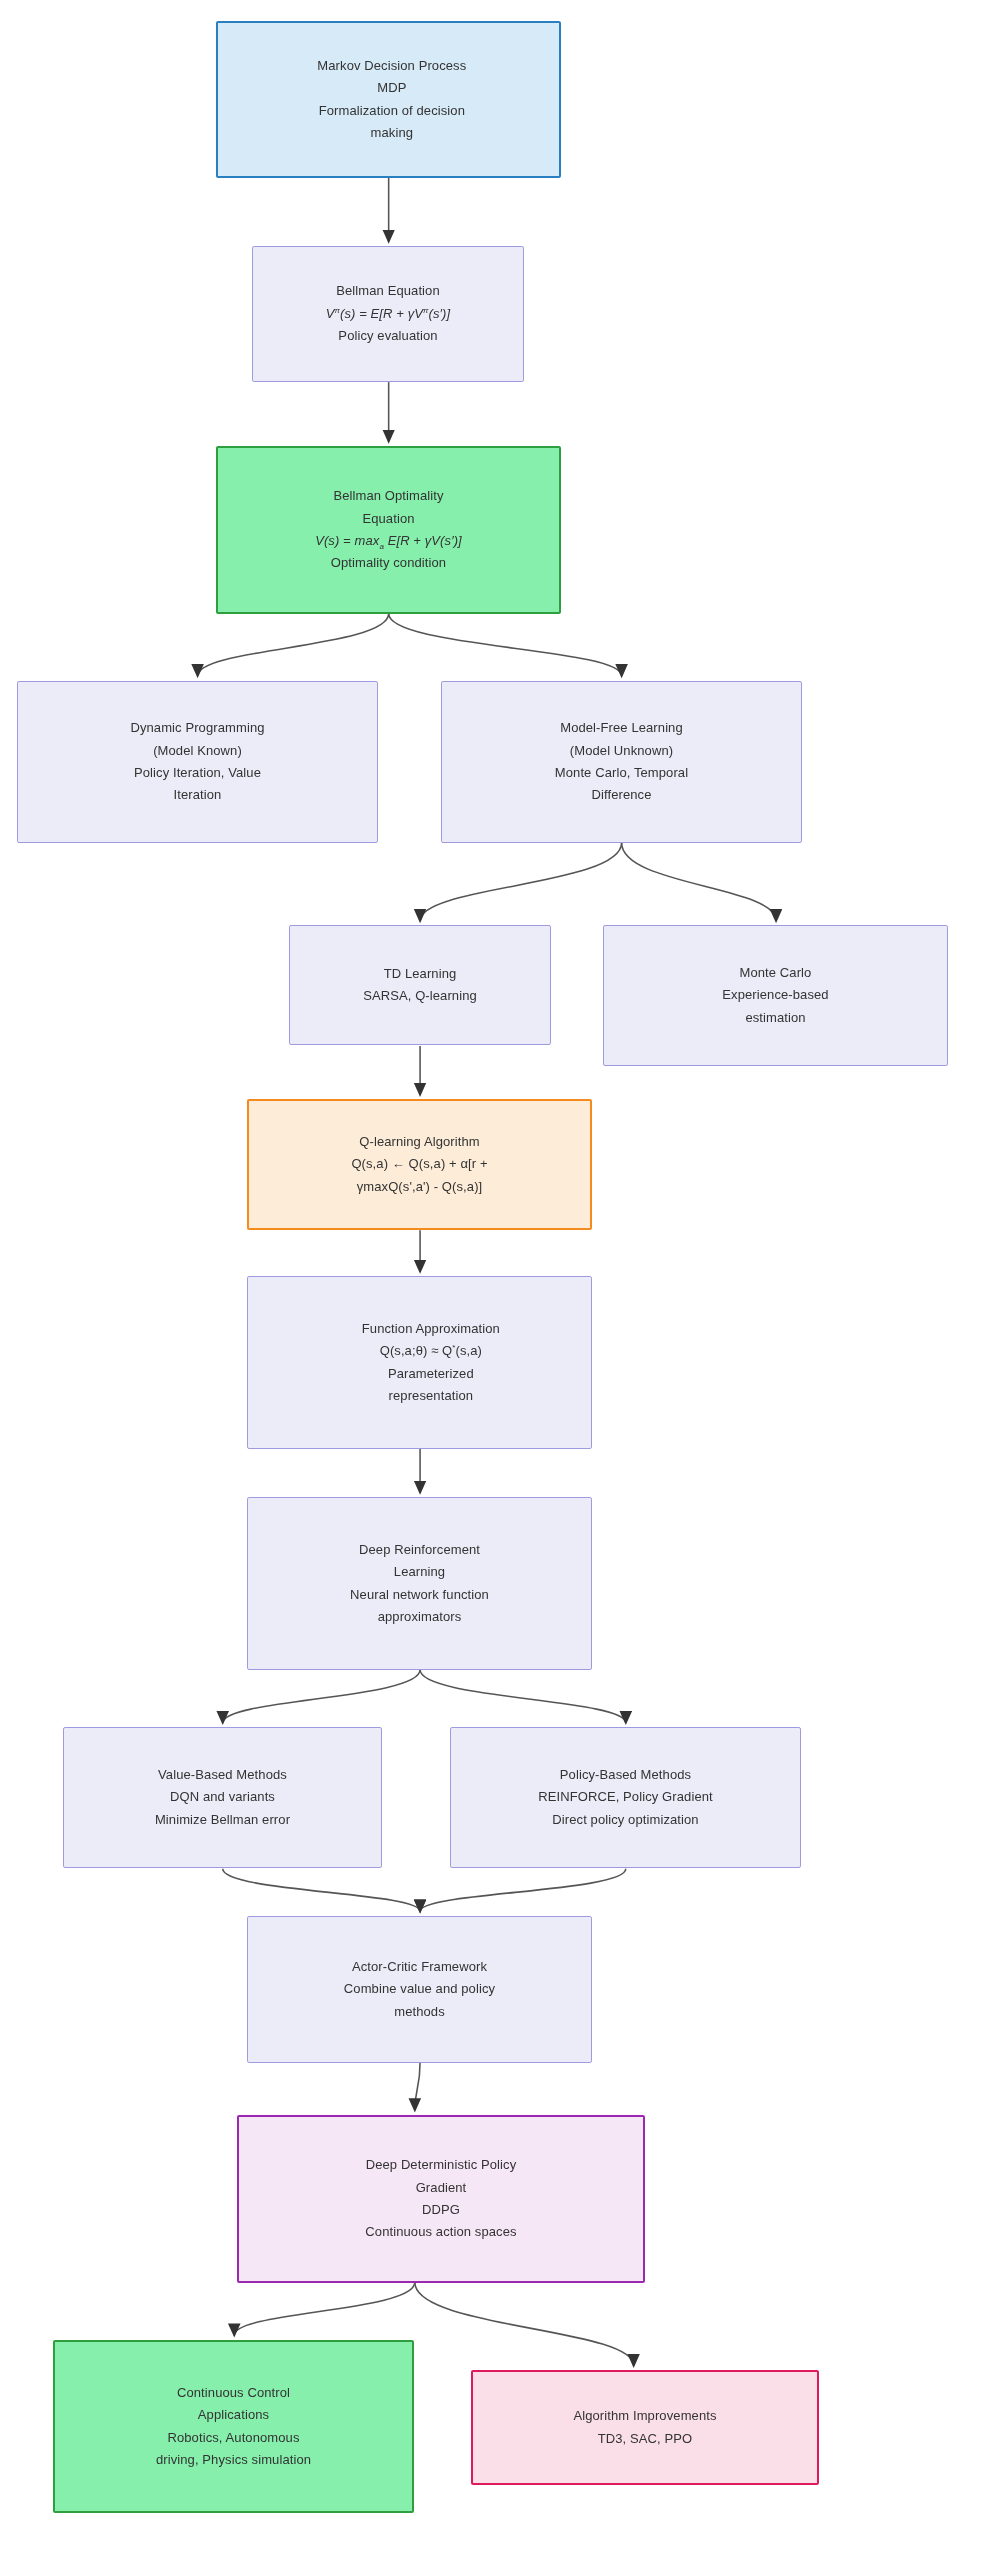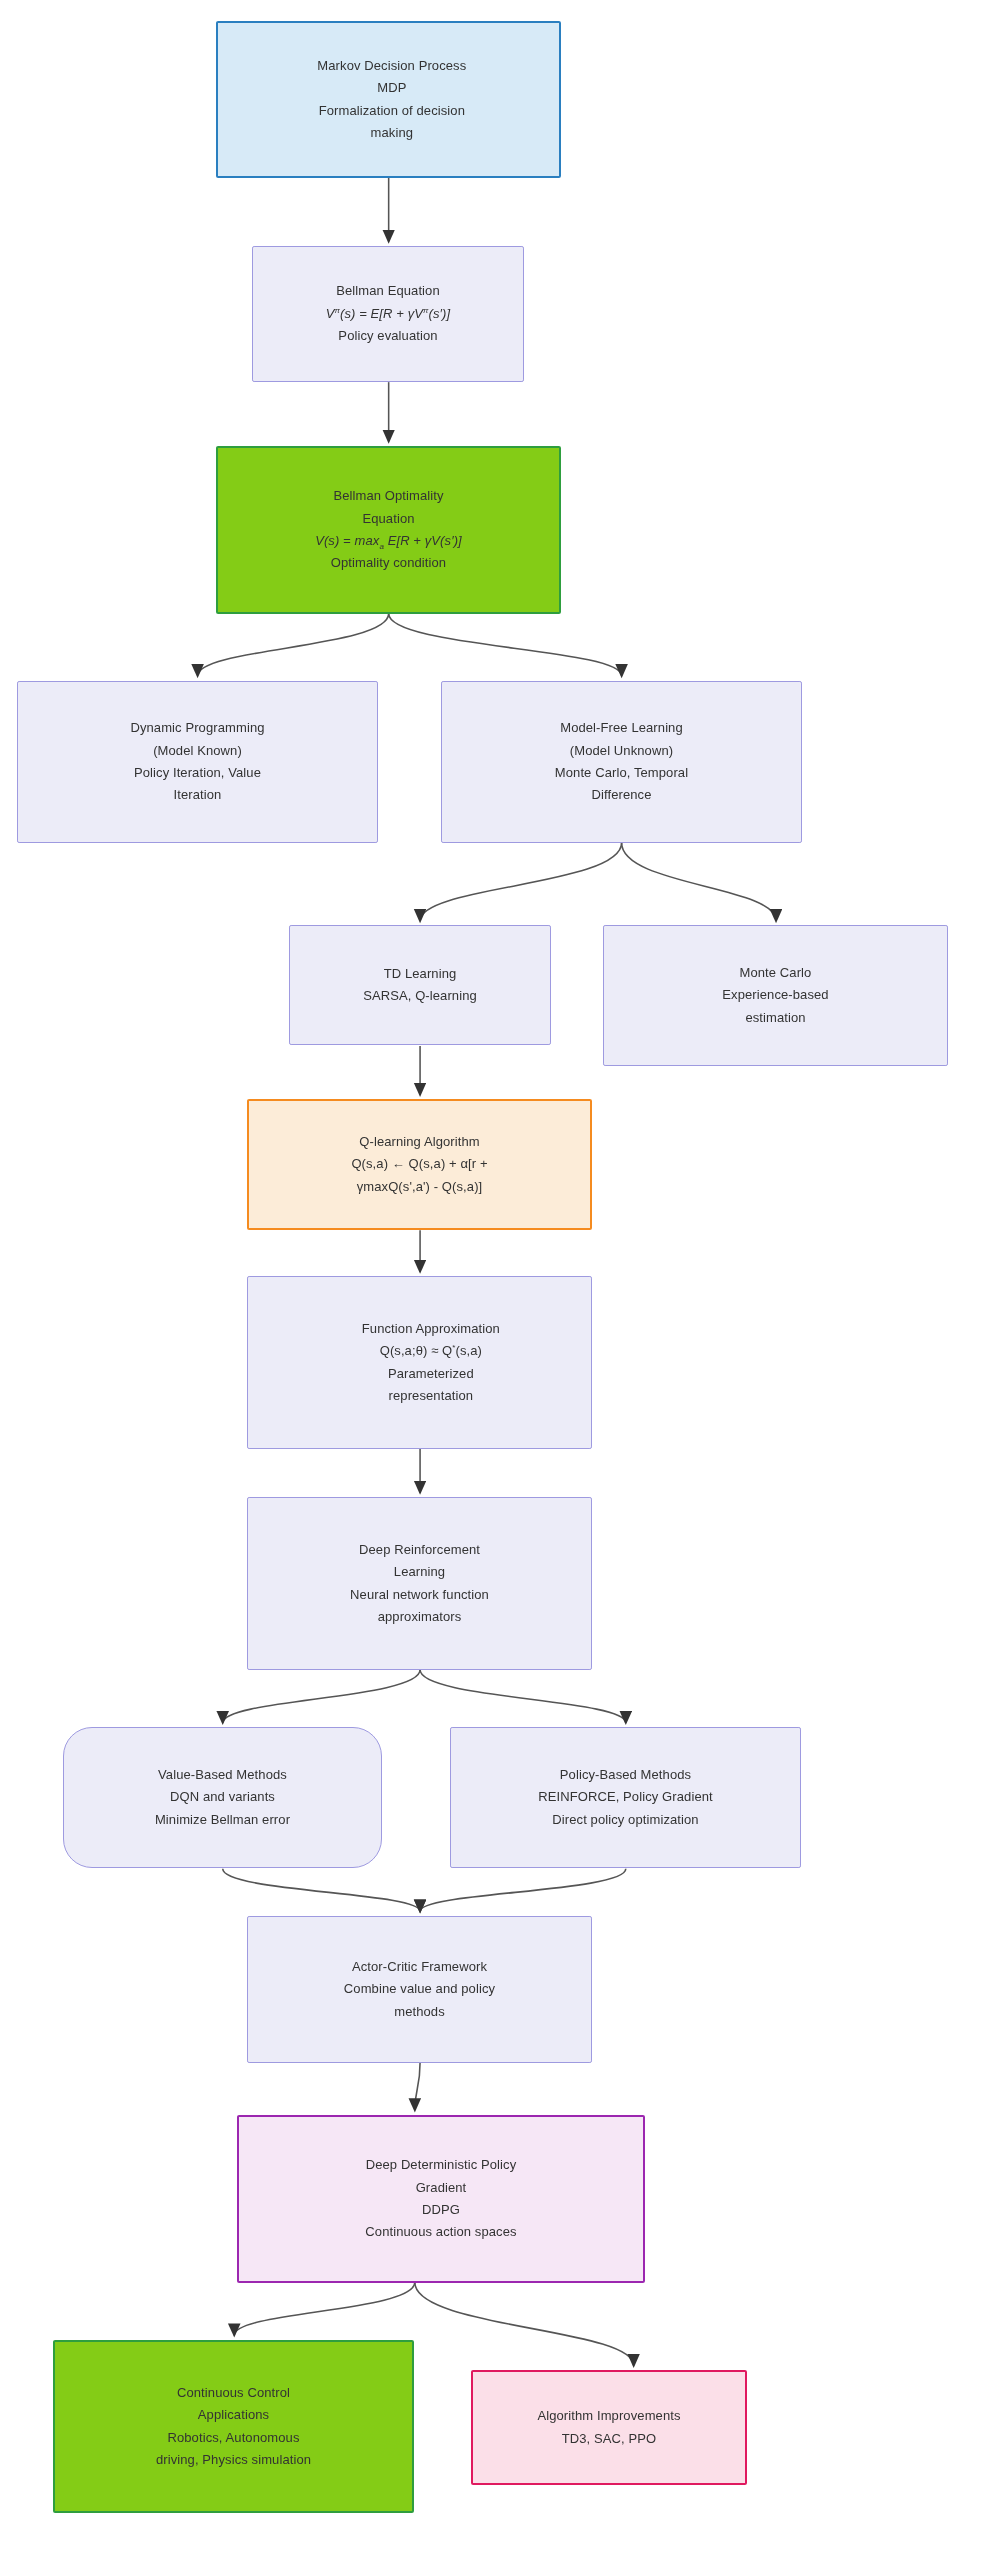--- a/index.html
+++ b/index.html
@@ -21,21 +21,21 @@
     font-size:13px;
     letter-spacing:0.1px;
   }
   .node .ln{display:block;white-space:nowrap;}
   .eq{font-style:italic;}
   .sup{font-size:0.62em;vertical-align:super;line-height:0;}
   .sb{font-size:0.62em;vertical-align:sub;line-height:0;}
   
   .s-default{background:#ececf8;border:1px solid #9e9ae0;}
   .s-blue{background:#d7eaf7;border:2.1px solid #2a7fc0;padding-left:14px;}
-  .s-green{background:#84cc16;border:2.1px solid #2e9e3e;}
+  .s-green{background:#86efac;border:2.1px solid #2e9e3e;}
   .s-orange{background:#fcecd8;border:2.1px solid #f58b1f;}
   .s-purple{background:#f6e7f6;border:2.1px solid #9c27b0;}
   .s-pink{background:#fbdfe8;border:2.1px solid #e0195f;}
 </style>
 </head>
 <body>
 
 <div id="canvas">
   <svg id="edges" viewBox="0 0 1896 4921" xmlns="http://www.w3.org/2000/svg">
     <defs>
@@ -111,21 +111,21 @@
         <span class="ln">Q(s,a;θ) ≈ Q<span class="sup">*</span>(s,a)</span>
         <span class="ln">Parameterized</span>
         <span class="ln">representation</span>
       </div>
       <div class="node s-default" style="left: 247px; top: 1497px; width: 345px; height: 173px;">
         <span class="ln">Deep Reinforcement</span>
         <span class="ln">Learning</span>
         <span class="ln">Neural network function</span>
         <span class="ln">approximators</span>
       </div>
-      <div class="node s-default" style="left: 63px; top: 1727px; width: 319px; height: 141px; border-radius: 29px;">
+      <div class="node s-default" style="left: 63px; top: 1727px; width: 319px; height: 141px;">
         <span class="ln">Value-Based Methods</span>
         <span class="ln">DQN and variants</span>
         <span class="ln">Minimize Bellman error</span>
       </div>
       <div class="node s-default" style="left: 450px; top: 1727px; width: 351px; height: 141px;">
         <span class="ln">Policy-Based Methods</span>
         <span class="ln">REINFORCE, Policy Gradient</span>
         <span class="ln">Direct policy optimization</span>
       </div>
       <div class="node s-default" style="left: 247px; top: 1916px; width: 345px; height: 147px;">
@@ -138,19 +138,19 @@
         <span class="ln">Gradient</span>
         <span class="ln">DDPG</span>
         <span class="ln">Continuous action spaces</span>
       </div>
       <div class="node s-green" style="left: 53px; top: 2340px; width: 361px; height: 173px;">
         <span class="ln">Continuous Control</span>
         <span class="ln">Applications</span>
         <span class="ln">Robotics, Autonomous</span>
         <span class="ln">driving, Physics simulation</span>
       </div>
-      <div class="node s-pink" style="left: 471px; top: 2370px; width: 276px; height: 115px;">
+      <div class="node s-pink" style="left: 471px; top: 2370px; width: 348px; height: 115px;">
         <span class="ln">Algorithm Improvements</span>
         <span class="ln">TD3, SAC, PPO</span>
       </div>
     </div>
 </div>
 
 
 </body></html>

